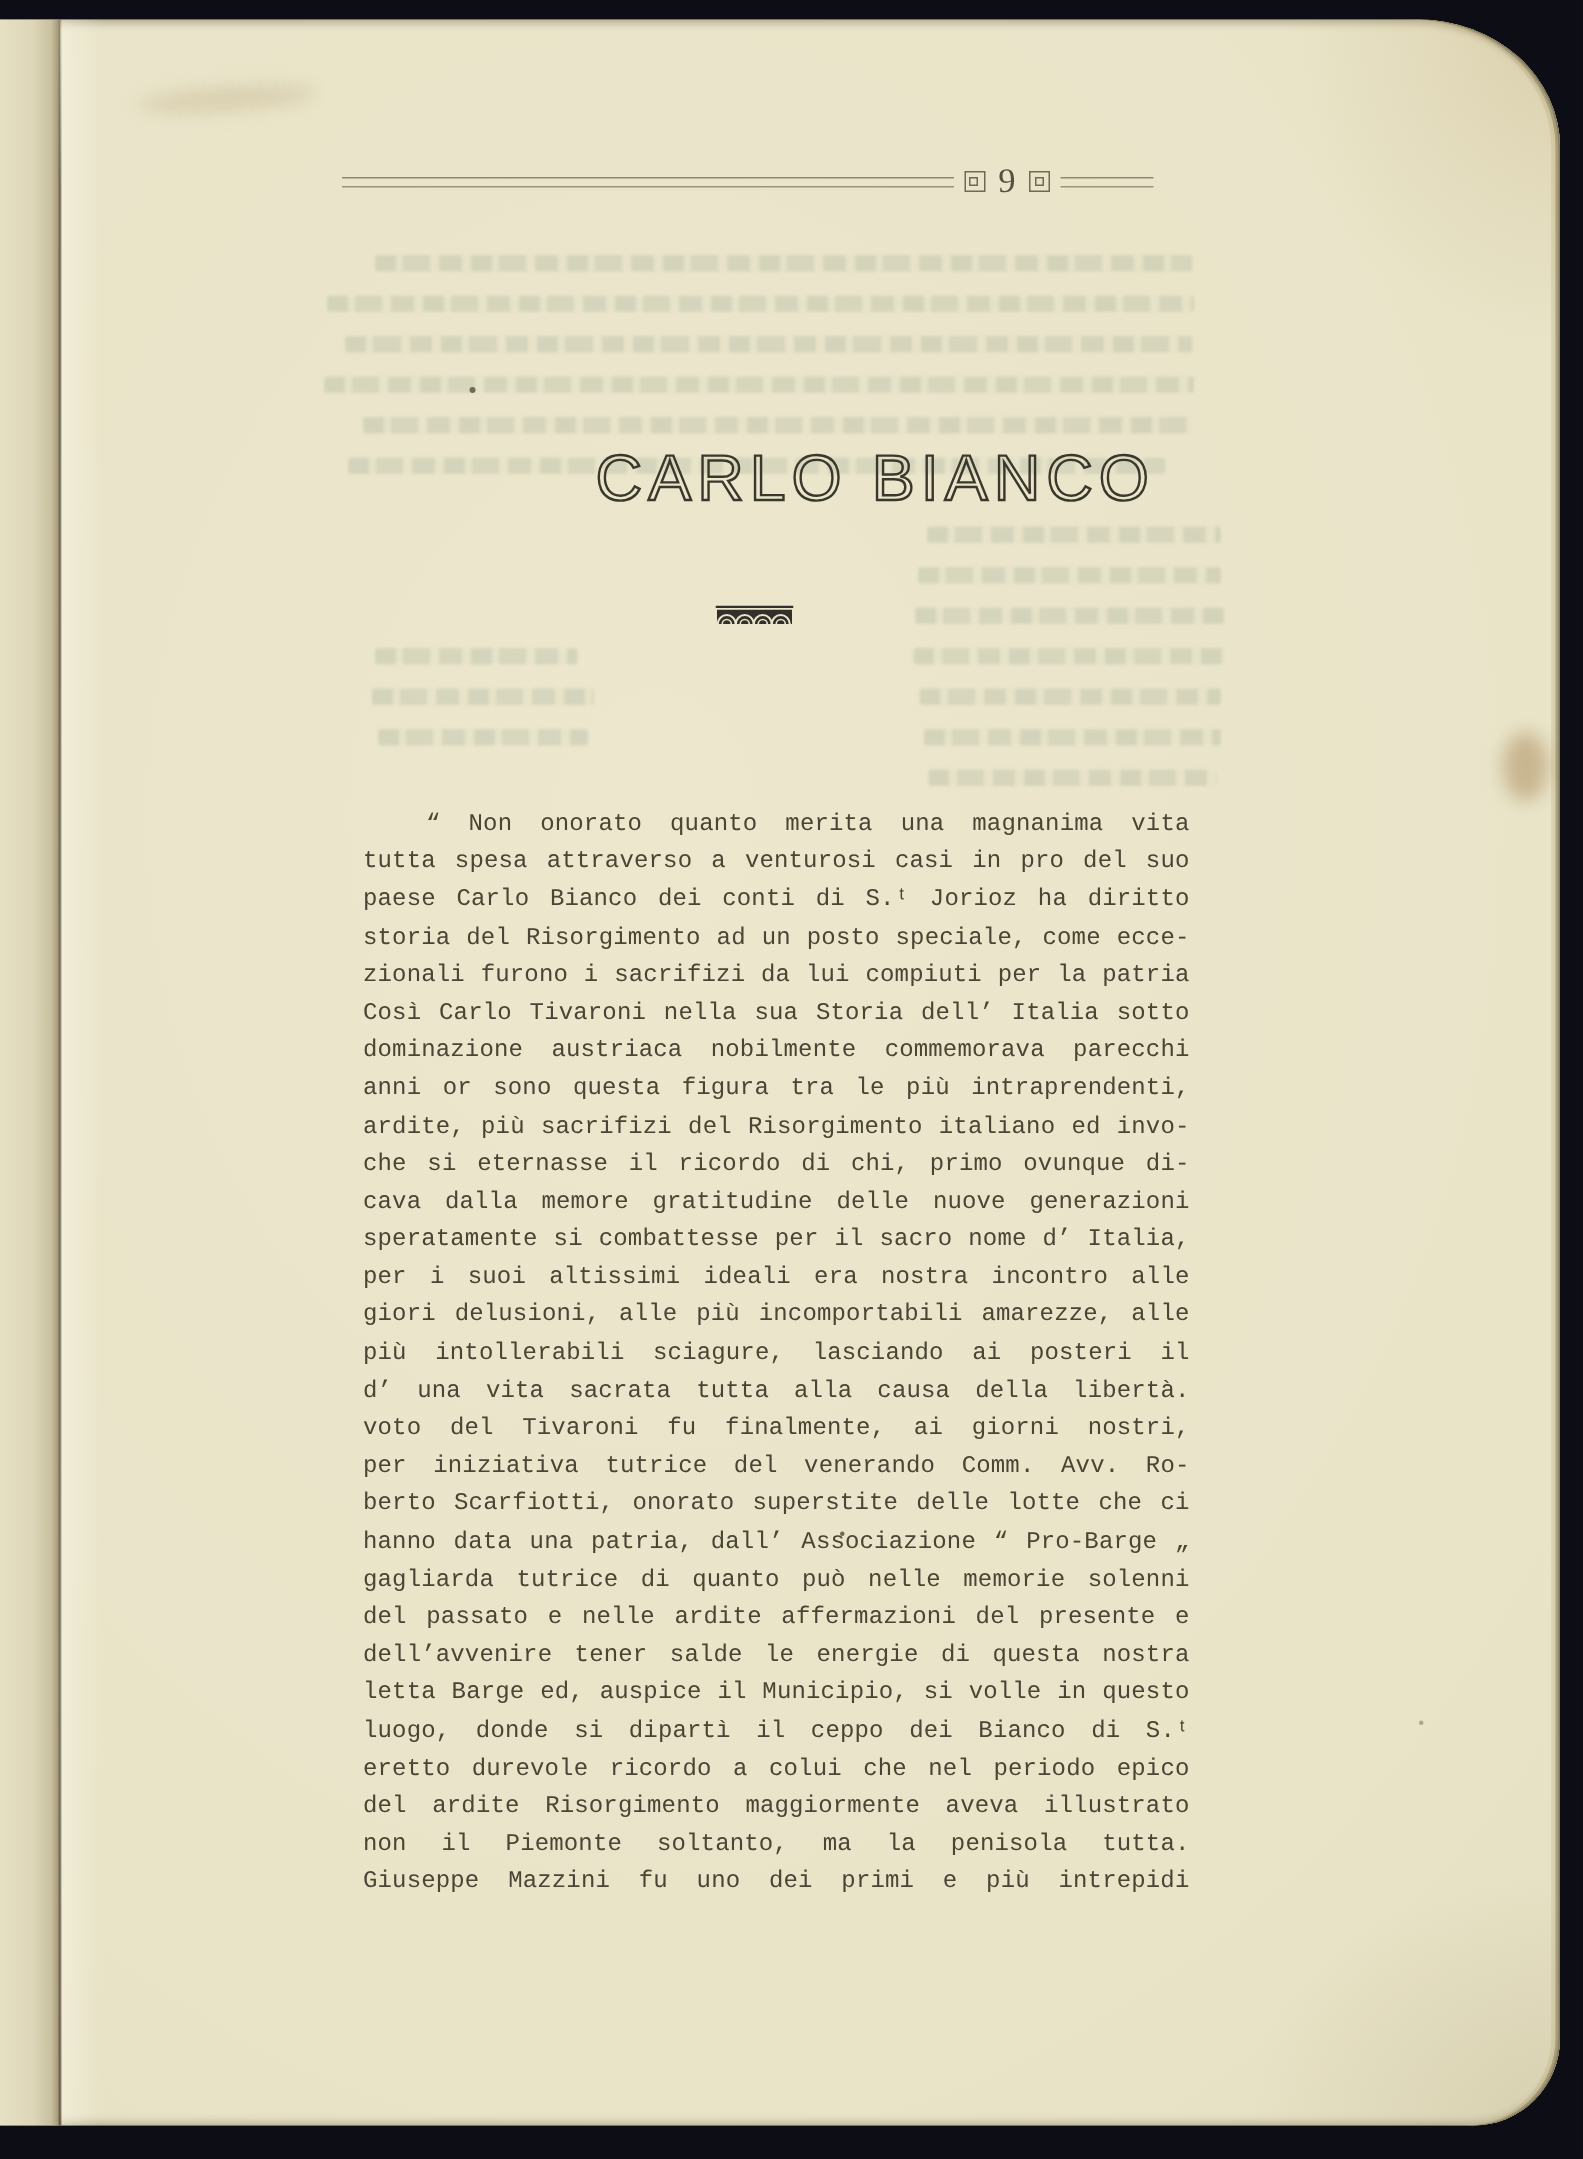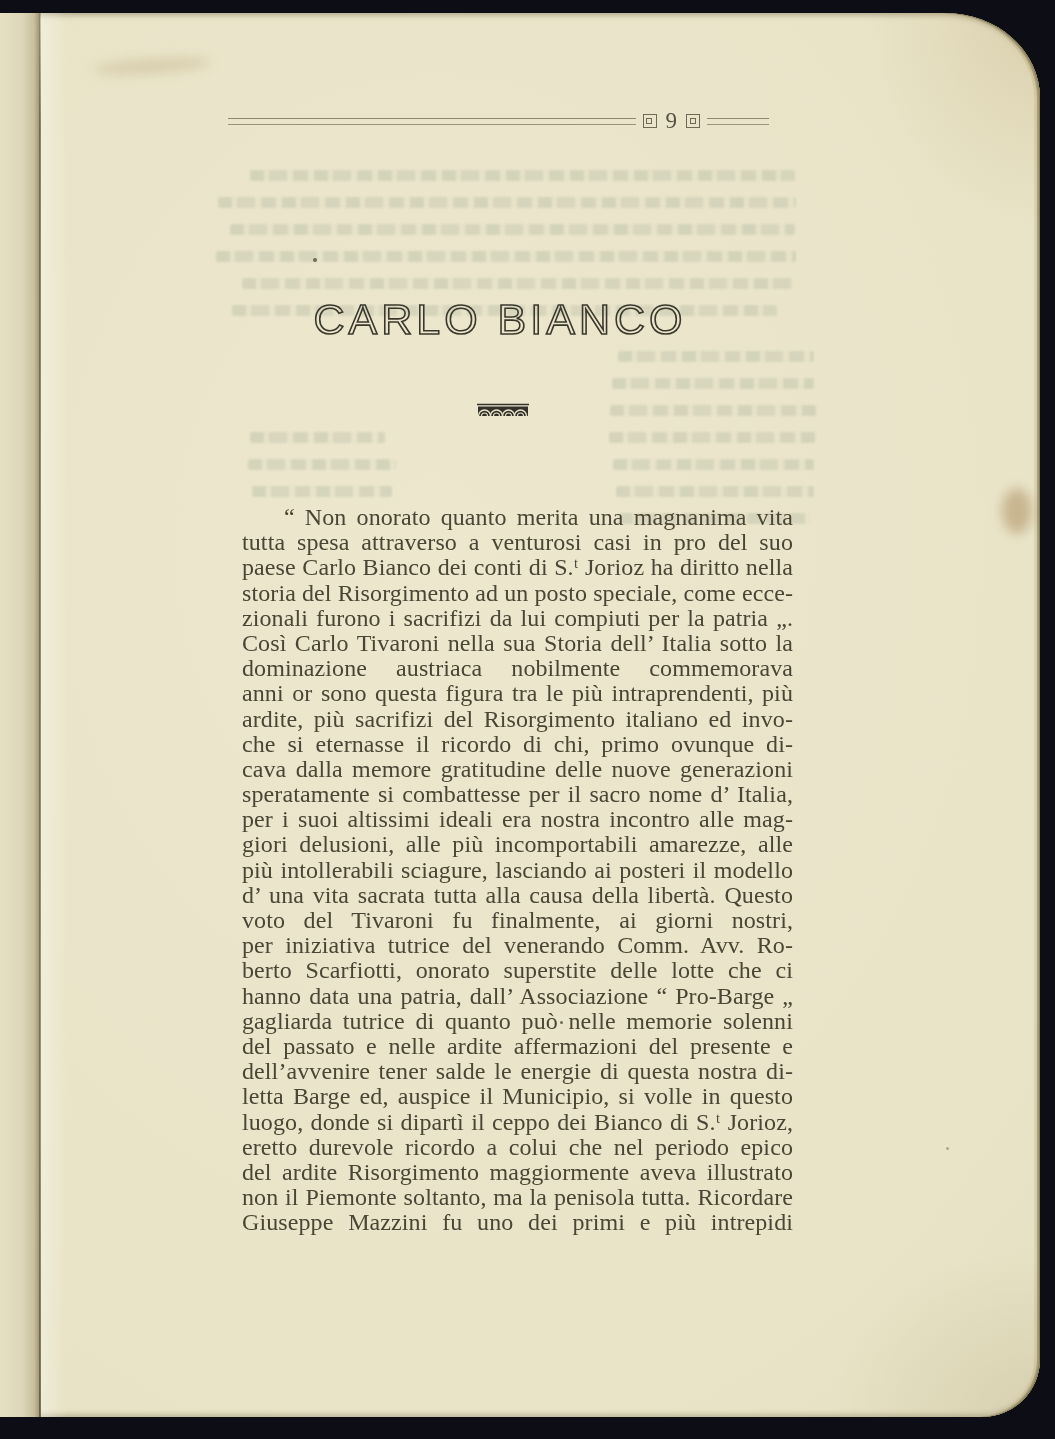--- a/index.html
+++ b/index.html
@@ -62,34 +62,34 @@
     border:1.3px solid #6f6a56;
   }
   .pagenum{
     font-family:"Liberation Serif", serif;
     font-size:23px; color:#565141; line-height:1;
     padding:0 2px 2px 2px;
   }
   
   .title{
     position:absolute; left:230px; top:283px; width:540px;
-    margin:0; text-align:center;
+    margin:0; text-align:right;
     font-family:"Liberation Sans", sans-serif;
     font-weight:400;
     font-size:43px; letter-spacing:4px; line-height:1.1;
     color:transparent;
     -webkit-text-stroke:1.6px #3a382c;
   }
   
   .ornament{position:absolute; left:477px; top:390px; width:52px; height:14px;}
   
   .body-text{
-    position:absolute; left:242px; top:492px; width:551px;
-    font-family:Liberation Serif, serif;
-    font-size:24px; line-height:25.2px;
+    position:absolute; left:242px; top:524px; width:551px;
+    font-family:Liberation Mono, monospace;
+    font-size:16px; line-height:25.2px;
     color:#4a4534;
     letter-spacing:.1px;
   }
   .body-text .line{
     text-align:justify;
     text-align-last:justify;
     height:25.2px; overflow:hidden;
   }
   .body-text .line:first-child{ text-indent:42px; }
   

